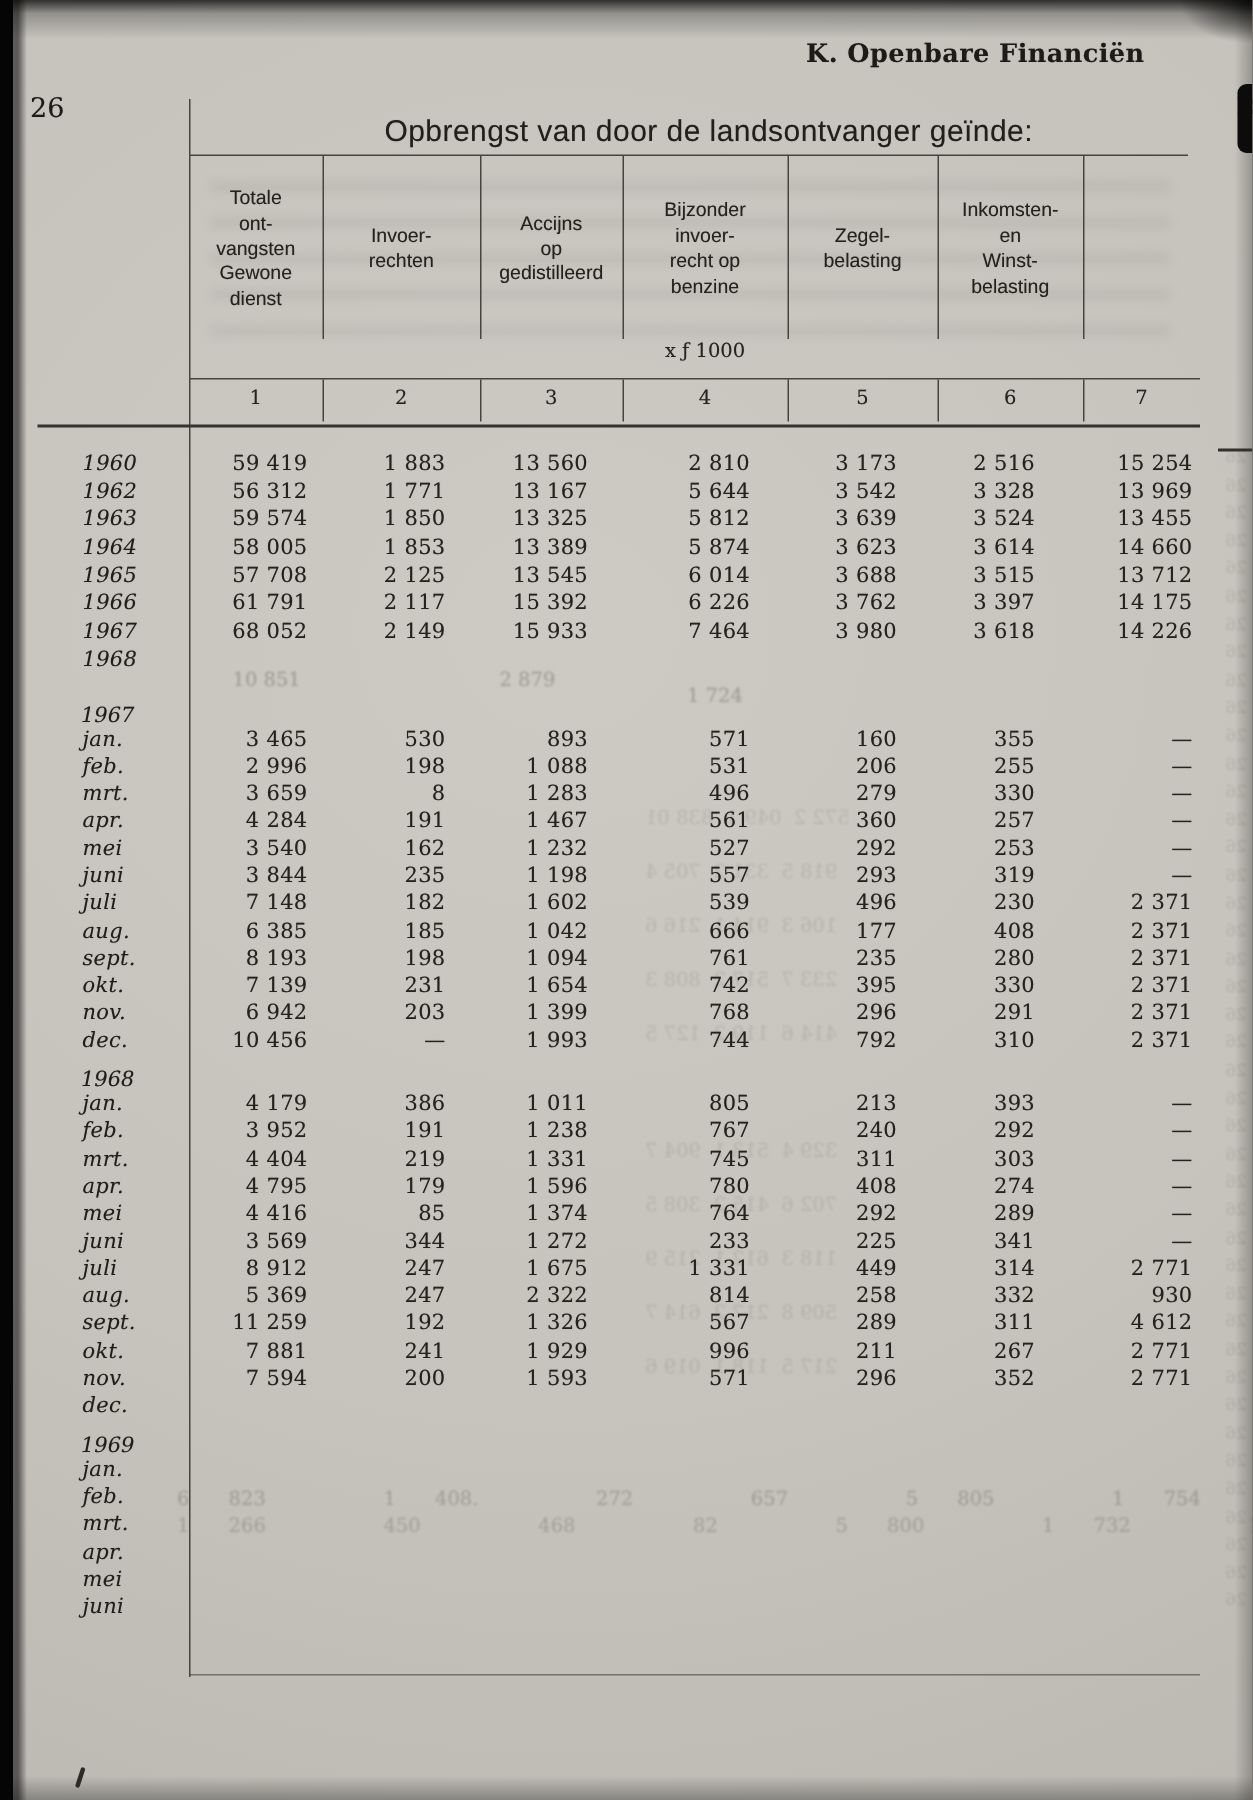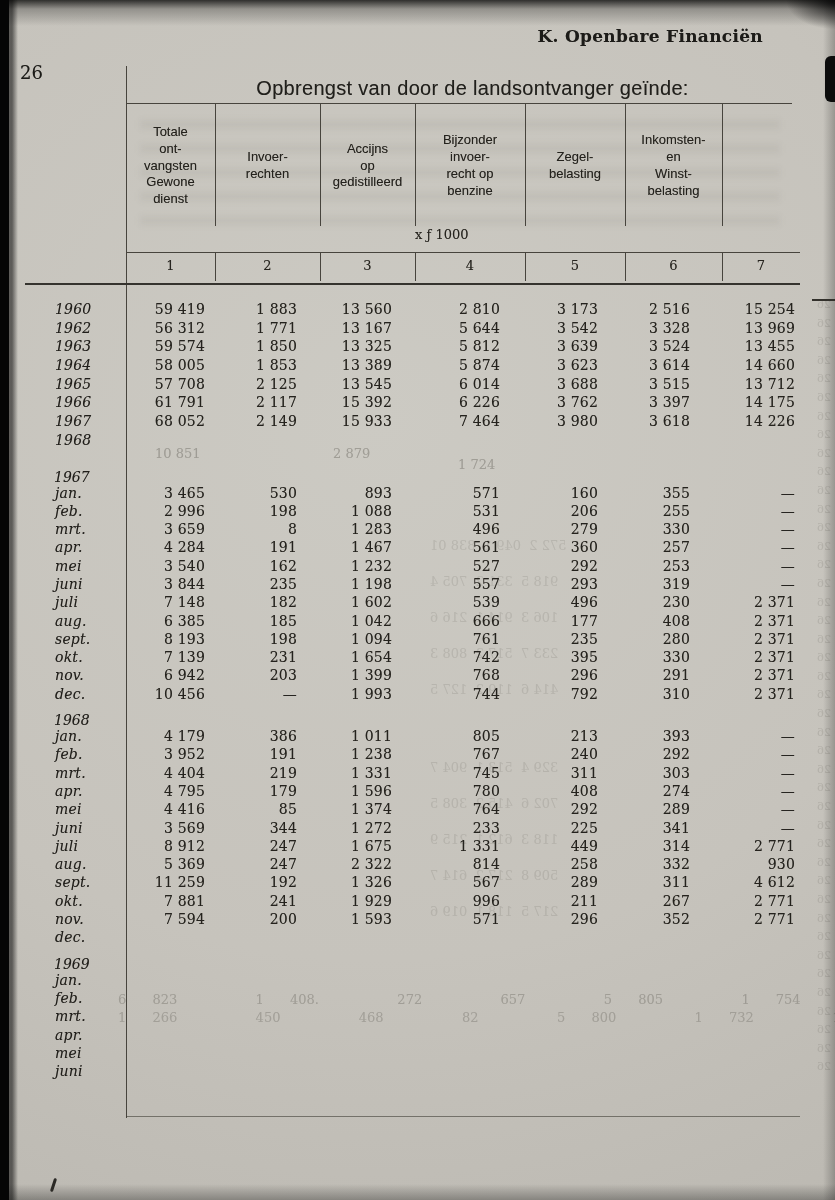--- a/index.html
+++ b/index.html
@@ -24,21 +24,21 @@
   .corner-mark{position:absolute;left:52px;top:1178px;width:3px;height:14px;background:#2c2a26;border-radius:2px;transform:rotate(18deg);}
   .smudge-hdr{position:absolute;left:140px;top:120px;width:640px;height:108px;filter:blur(3px);
     background:repeating-linear-gradient(180deg, rgba(70,66,58,.06) 0 9px, rgba(70,66,58,0) 9px 24px);}
 
   .page-number{position:absolute;left:20px;top:27px;font-weight:normal;font-size:18px;color:#1b1a17;margin-top:35px;}
   .chapter-title{position:absolute;top:26px;right:72px;font-weight:bold;font-size:17px;letter-spacing:.3px;color:#1c1b18;}
   .edge-letter{position:absolute;top:62px;right:-2px;font-weight:bold;font-size:15px;color:#2a2924;}
 
   .table-title{position:absolute;left:138px;top:77px;width:669px;text-align:center;
     font-family:"Liberation Sans",sans-serif;font-size:20px;color:#201f1b;letter-spacing:.3px;}
-  .unit-label{position:absolute;left:415px;top:227px;width:110px;text-align:left;font-size:13px;color:#26241f;}
+  .unit-label{position:absolute;left:415px;top:227px;width:110px;text-align:center;font-size:13px;color:#26241f;}
 
   .rule{position:absolute;background:#47443d;}
   .rule-title{left:126px;top:103px;width:666px;height:1px;}
   .rule-mid{left:126px;top:252px;width:674px;height:1px;}
   .rule-heavy{left:25px;top:283px;width:775px;height:2px;background:#35332e;}
   .rule-bottom{left:126px;top:1116px;width:674px;height:1px;background:rgba(64,61,54,.6);}
   .vline-left{left:126px;top:66px;width:1px;height:1052px;}
   .vtick{position:absolute;width:1px;background:#47443d;}
 
   .hdr-grid{position:absolute;left:126px;top:110px;width:674px;height:112px;display:grid;

